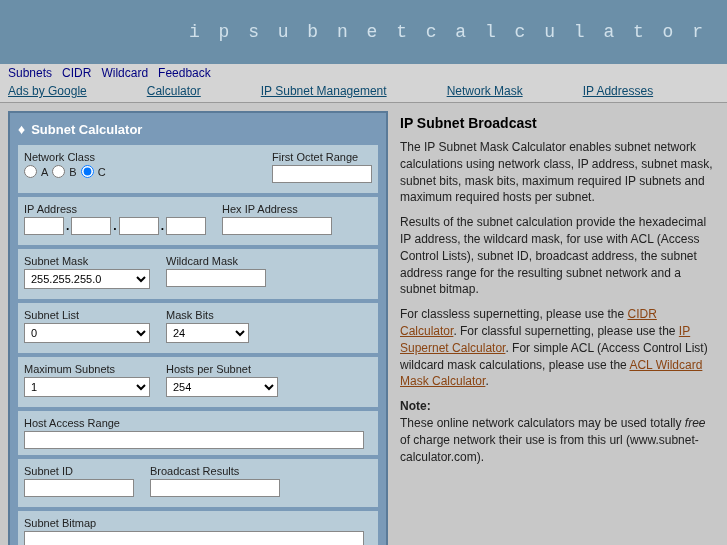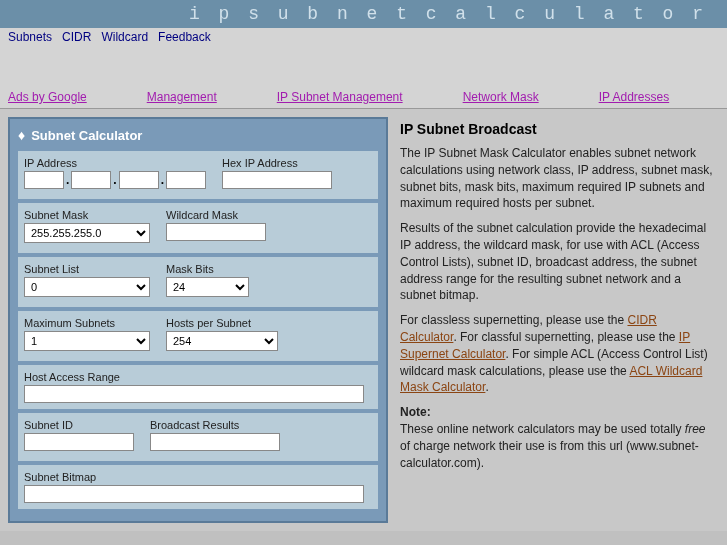--- a/index.html
+++ b/index.html
@@ -4,21 +4,21 @@
   <style>
     * { box-sizing: border-box; margin: 0; padding: 0; }
     body {
       font-family: Arial, sans-serif;
       font-size: 12px;
       background: #c0c0c0;
       width: 727px;
     }
     .header {
       background: #6b8fa8;
-      padding: 4px 20px;
+      padding: 22px 20px;
       text-align: right;
       letter-spacing: 4px;
       font-size: 18px;
       color: #d0e0ea;
       font-family: 'Courier New', monospace;
     }
     .nav-bar {
       background: #d4d4d4;
       padding: 2px 8px;
     }
@@ -34,24 +34,23 @@
     }
     .ads-bar {
       background: #d4d4d4;
       padding: 2px 8px 4px 8px;
       display: flex;
       gap: 60px;
       font-size: 12px;
       border-bottom: 1px solid #999;
     }
     .ads-bar a {
-      color: #a21caf;
+      color: #0c4a6e;
       text-decoration: underline;
       cursor: pointer;
-      margin-top: 42px;
     }
     .main-content {
       display: flex;
       padding: 8px;
       gap: 8px;
       background: #c8c8c8;
     }
     .calculator-panel {
       background: #7a9ab8;
       border: 2px solid #5a7a98;
@@ -179,34 +178,53 @@
   <div class="nav-links">
     <a>Subnets</a>
     <a>CIDR</a>
     <a>Wildcard</a>
     <a>Feedback</a>
   </div>
 </div>
 
 <div class="ads-bar">
   <a>Ads by Google</a>
-  <a>Management</a>
+  <a>Calculator</a>
   <a>IP Subnet Management</a>
   <a>Network Mask</a>
   <a>IP Addresses</a>
 </div>
 
 <div class="main-content">
 
   <div class="calculator-panel">
     <div class="panel-title">
       <span class="icon">♦</span>
       <span>Subnet Calculator</span>
     </div>
 
+    <div class="form-section">
+      <div class="form-row">
+        <div class="field-group">
+          <label>Network Class</label>
+          <div class="radio-row">
+            <input type="radio" name="netclass" value="A" style="">
+            <label>A</label>
+            <input type="radio" name="netclass" value="B" style="">
+            <label>B</label>
+            <input type="radio" name="netclass" value="C" checked="" style="">
+            <label>C</label>
+          </div>
+        </div>
+        <div class="field-group" style="margin-left:auto;">
+          <label>First Octet Range</label>
+          <input type="text" style="width: 100px;">
+        </div>
+      </div>
+    </div>
 
     <div class="form-section">
       <div class="form-row">
         <div class="field-group">
           <label>IP Address</label>
           <div class="ip-row">
             <input type="text" style="">
             <span class="ip-sep">.</span>
             <input type="text" style="">
             <span class="ip-sep">.</span>

